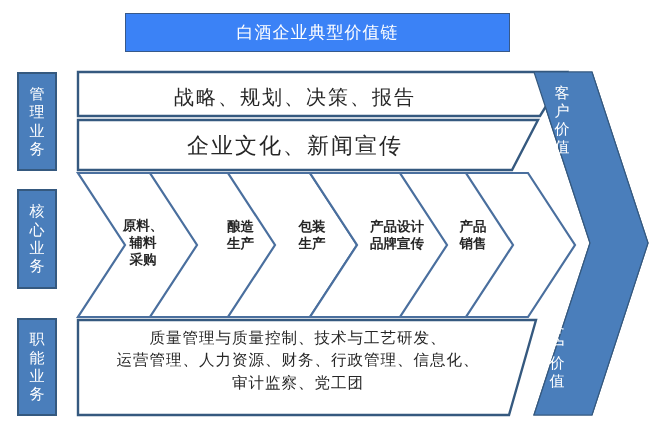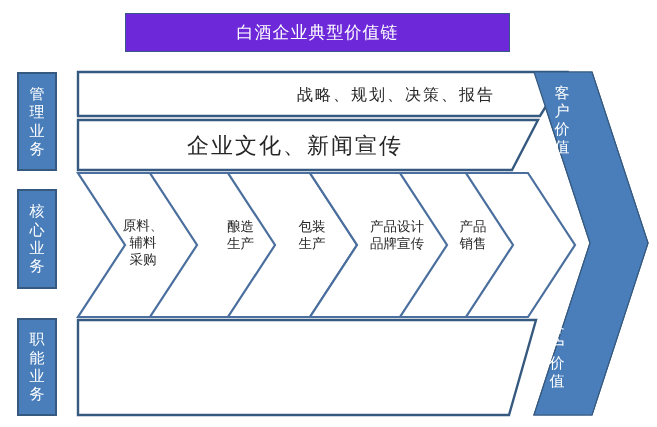--- a/index.html
+++ b/index.html
@@ -35,21 +35,21 @@
     text-align: center;
     letter-spacing: 0.5px;
   }
   
   #title-box {
     position: absolute;
     left: 125px;
     top: 13px;
     width: 385px;
     height: 39px;
-    background: #6d28d9;
+    background: #3b82f6;
     border: 1px solid #37598a;
     box-sizing: border-box;
     display: flex;
     align-items: center;
     justify-content: center;
   }
   #title-text {
     color: #ffffff;
     font-size: 17px;
     letter-spacing: 1px;
@@ -72,43 +72,43 @@
     line-height: 1.22;
     letter-spacing: 0px;
   }
   #cat-manage { top: 72px;  height: 99px; }
   #cat-core   { top: 189px; height: 100px; }
   #cat-func   { top: 318px; height: 98px; }
   .cat-label span { display: block; }
   
   #row1-text {
     left: 95px; top: 86px; width: 400px;
-    font-size: 16px;
+    font-size: 20px;
     letter-spacing: 2px;
-    text-align: right;
   }
   #row2-text {
     left: 95px; top: 133px; width: 400px;
     font-size: 22px;
     letter-spacing: 2px;
   }
   #func-text {
     left: 88px; top: 327px; width: 420px;
     font-size: 15.5px;
     line-height: 1.45;
     letter-spacing: 1px;
   }
   
   .stage-text {
     position: absolute;
     font-size: 13.5px;
     color: #262626;
     text-align: center;
     line-height: 1.25;
     white-space: pre-line;
+    font-weight: bold;
   }
   
   .cv-text {
     position: absolute;
     color: #ffffff;
     font-size: 15px;
     line-height: 1.2;
     text-align: center;
     letter-spacing: 0px;
   }
@@ -177,20 +177,23 @@
 采购</div>
   <div class="stage-text" style="left:206px; top:219px; width:48px;text-align:right;">酿造
 生产</div>
   <div class="stage-text" style="left:288px; top:219px; width:48px;">包装
 生产</div>
   <div class="stage-text" style="left:364px; top:219px; width:66px;">产品设计
 品牌宣传</div>
   <div class="stage-text" style="left:449px; top:219px; width:48px;">产品
 销售</div>
 
+  <div class="txt" id="func-text">质量管理与质量控制、技术与工艺研发、
+运营管理、人力资源、财务、行政管理、信息化、
+审计监察、党工团</div>
 
   <div class="cv-text" id="cv-top">
     <span>客</span>
     <span>户</span>
     <span>价</span>
     <span>值</span>
   </div>
   <div class="cv-text" id="cv-bot">
     <span>客</span>
     <span>户</span>

